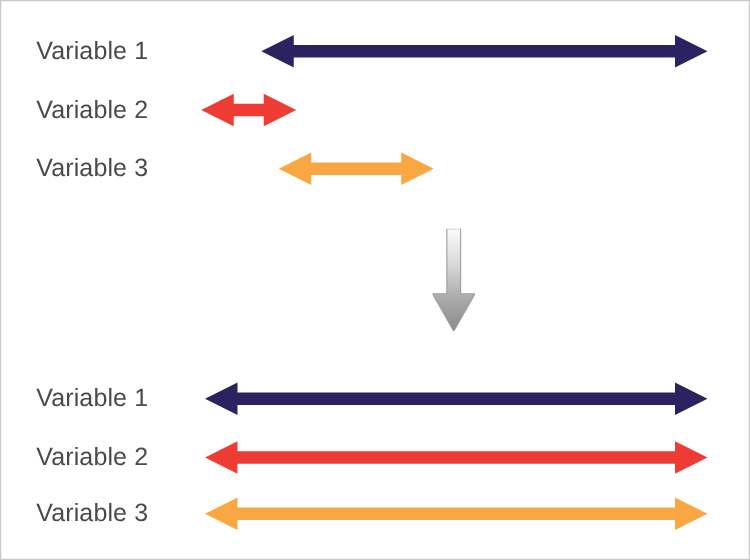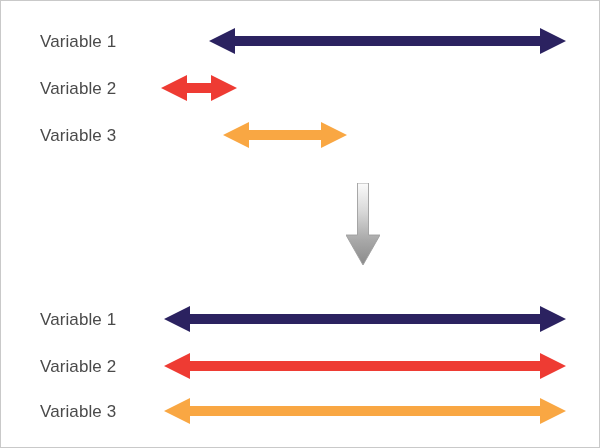--- a/index.html
+++ b/index.html
@@ -27,24 +27,24 @@
   #bot-panel  { top: 272px; height: 174px; }
 
   .row {
     position: absolute;
     left: 0;
     width: 100%;
     height: 46px;
   }
   .var-label {
     position: absolute;
-    left: 39px;
+    left: 28px;
     top: 50%;
     transform: translateY(-50%);
-    font-size: 17px;
+    font-size: 20px;
     line-height: 1;
     color: #4a4a4a;
     letter-spacing: 0.1px;
     white-space: nowrap;
   }
   .arrow-wrap {
     position: absolute;
     top: 50%;
     transform: translateY(-50%);
     height: 30px;

